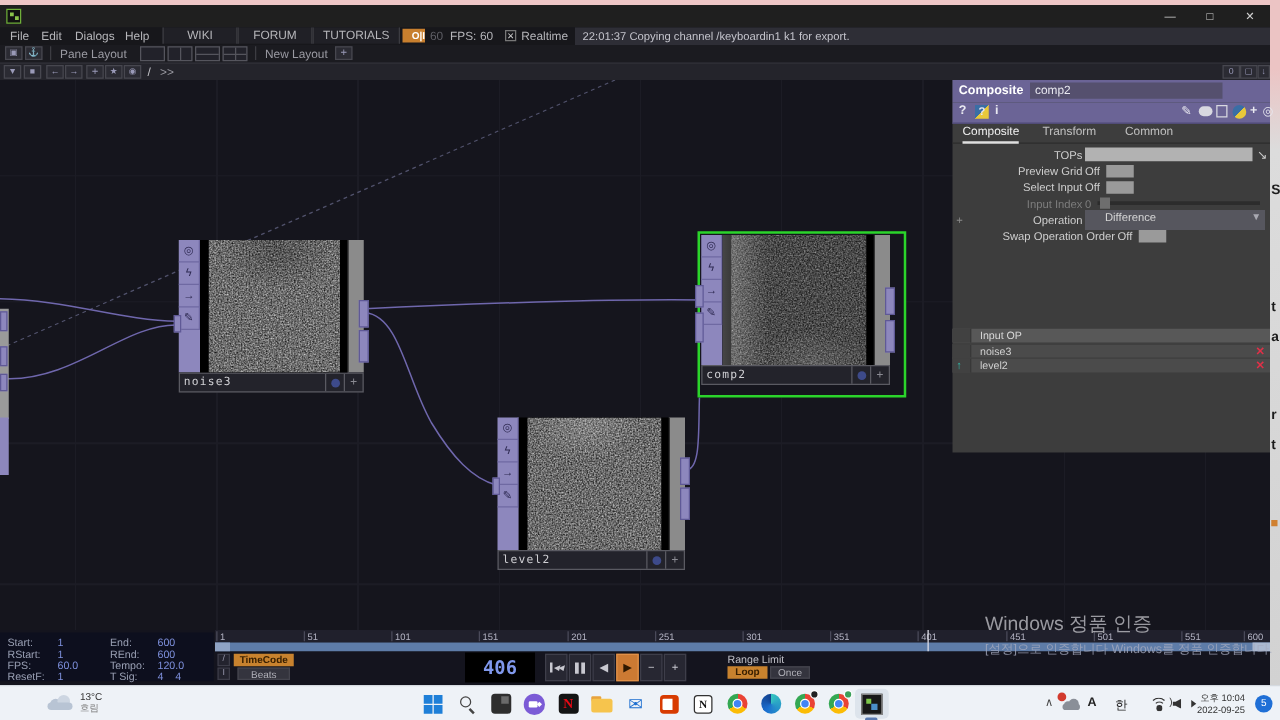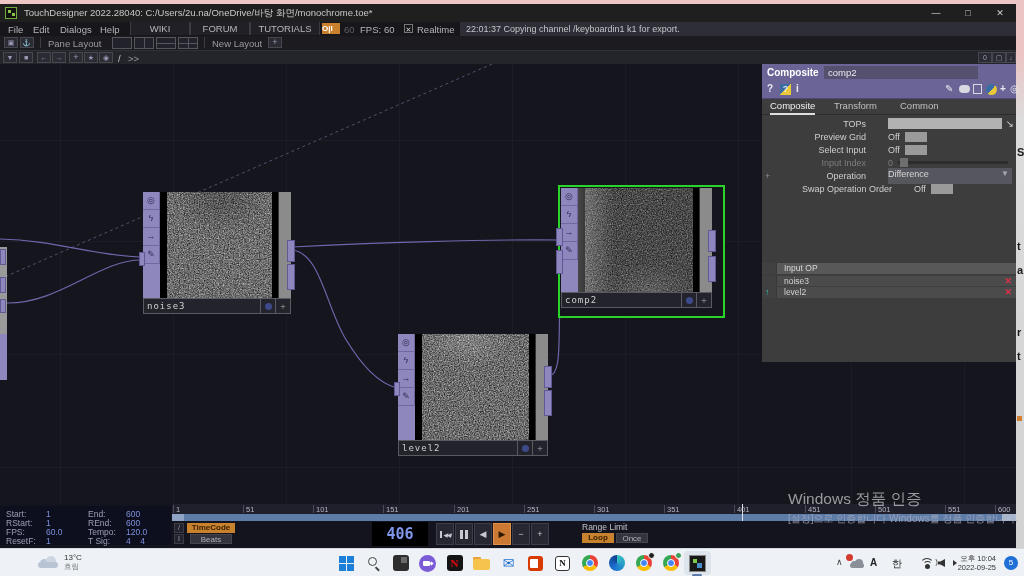--- a/index.html
+++ b/index.html
@@ -22,21 +22,21 @@
   .titlebar .appicon i+i{left:6px;top:5px;}
   .titlebar .title{position:absolute;left:24px;top:3px;font-size:9.5px;white-space:nowrap;}
   .winctl{position:absolute;right:0;top:0;height:18px;display:flex;}
   .winctl span{width:32px;height:18px;text-align:center;line-height:18px;font-size:9px;color:#cfcfcf;}
   
   .menubar{left:0;top:18px;width:1016px;height:14px;background:#17171b;color:#b6b6ba;font-size:9.5px;}
   .menubar .mitem{position:absolute;top:2px;}
   .mcell{position:absolute;top:0;height:13px;line-height:13px;text-align:center;
     border-left:1px solid #3c3c42;border-right:1px solid #3c3c42;background:#202026;color:#b6b6ba;}
   .oichip{position:absolute;top:1px;left:299px;width:18px;height:11px;background:#c87f2e;color:#fff;
-    font:bold 8px "Liberation Sans",sans-serif;text-align:left;line-height:11px;}
+    font:bold 8px "Liberation Sans",sans-serif;text-align:right;line-height:11px;}
   .rtcheck{position:absolute;left:383px;top:2px;width:9px;height:9px;border:1px solid #777;
     font-size:7px;line-height:9px;text-align:center;color:#ccc;box-sizing:border-box;}
   .statusmsg{position:absolute;left:432px;top:0;width:584px;height:14px;background:#2e2e36;
     color:#c4c4cc;font-size:9px;line-height:14px;padding-left:6px;box-sizing:border-box;white-space:nowrap;overflow:hidden;}
   
   .panebar{left:0;top:32px;width:1016px;height:14px;background:#1b1b20;color:#9a9aa2;font-size:9.5px;}
   .pbtn{position:absolute;top:1px;width:14px;height:11px;background:#2b2b33;border:1px solid #47474f;
     box-sizing:border-box;color:#9a9ab8;font-size:7px;text-align:center;line-height:9px;}
   .lay{position:absolute;top:1px;width:20px;height:12px;border:1px solid #55555d;box-sizing:border-box;background:#22222a;}
   .lay i{position:absolute;background:#55555d;}
@@ -71,27 +71,27 @@
     color:#e8e8f0;font-size:9.5px;line-height:13px;padding-left:4px;}
   .picons{position:absolute;left:0;top:18px;width:254px;height:16px;background:#6b6496;border-bottom:1px solid #4e4876;}
   .picons span{position:absolute;top:1px;color:#e8e8f0;font-size:10px;}
   .pyicon{width:11px;height:11px;border-radius:50%;background:linear-gradient(135deg,#3a6ea5 50%,#e8c83a 50%);}
   .bubicon{width:11px;height:8px;border-radius:4px;background:#d8d8e0;margin-top:2px;}
   .pageicon{width:9px;height:10px;border:1px solid #d8d8e0;box-sizing:border-box;margin-top:1px;}
   .ptabs{position:absolute;left:0;top:34px;width:254px;height:16px;border-bottom:1px solid #2c2c2c;}
   .ptab{position:absolute;top:2px;color:#c0c0c0;padding-bottom:2px;}
   .ptab.active{color:#f0f0f0;border-bottom:2px solid #e0e0e0;}
   .prow{position:absolute;left:0;width:254px;height:13px;display:flex;align-items:center;}
-  .plabel{width:104px;text-align:right;padding-right:22px;color:#cfcfcf;font-size:9px;white-space:nowrap;}
+  .plabel{width:104px;text-align:right;padding-right:2px;color:#cfcfcf;font-size:9px;white-space:nowrap;}
   .pval{color:#cfcfcf;font-size:9px;margin-right:5px;}
   .ptog{width:22px;height:10px;background:#9a9a9a;}
   .pfield{flex:1;height:11px;background:#b2b2b2;margin-right:4px;}
   .pick{color:#c8c8c8;font-size:10px;margin-right:2px;}
   .pdrop{flex:1;height:16px;background:#56565e;color:#d6d6d6;font-size:9px;line-height:12px;
-    padding-left:0;margin-right:4px;position:relative;}
+    padding-left:16px;margin-right:4px;position:relative;}
   .pdrop i{position:absolute;right:3px;top:0;font-style:normal;color:#a8a8b0;font-size:8px;}
   .dim{color:#7d7d7d !important;}
   .ptrack{flex:1;height:3px;background:#2c2c2c;margin-right:8px;position:relative;}
   .ptrack i{position:absolute;left:2px;top:-3px;width:8px;height:9px;background:#6e6e6e;}
   .iop-hdr{position:absolute;left:0;top:199px;width:254px;height:11px;background:#585858;
     color:#d8d8d8;font-size:8.5px;line-height:11px;}
   .iop-row{position:absolute;left:0;width:254px;height:11px;background:#4b4b4b;border-top:1px solid #3f3f3f;
     color:#d0d0d0;font-size:8.5px;line-height:11px;}
   .iop-row .lc,.iop-hdr .lc{position:absolute;left:0;top:0;width:14px;height:100%;background:#414141;border-right:1px solid #383838;}
   .iop-row .tx,.iop-hdr .tx{position:absolute;left:22px;top:0;}
@@ -203,21 +203,20 @@
   </div>
   <div class="abs desk-bottom"></div>
 
   <div class="abs tdwin">
 
     <div class="abs titlebar">
       <span class="appicon">
           <i></i>
           <i></i>
         </span>
-      <span class="title">TouchDesigner 2022.28040: C:/Users/2u.na/OneDrive/바탕 화면/monochrome.toe*</span>
       <div class="winctl">
         <span>—</span>
         <span>□</span>
         <span>✕</span>
       </div>
     </div>
 
     <div class="abs menubar">
       <span class="mitem" style="left:8px">File</span>
       <span class="mitem" style="left:33px">Edit</span>

